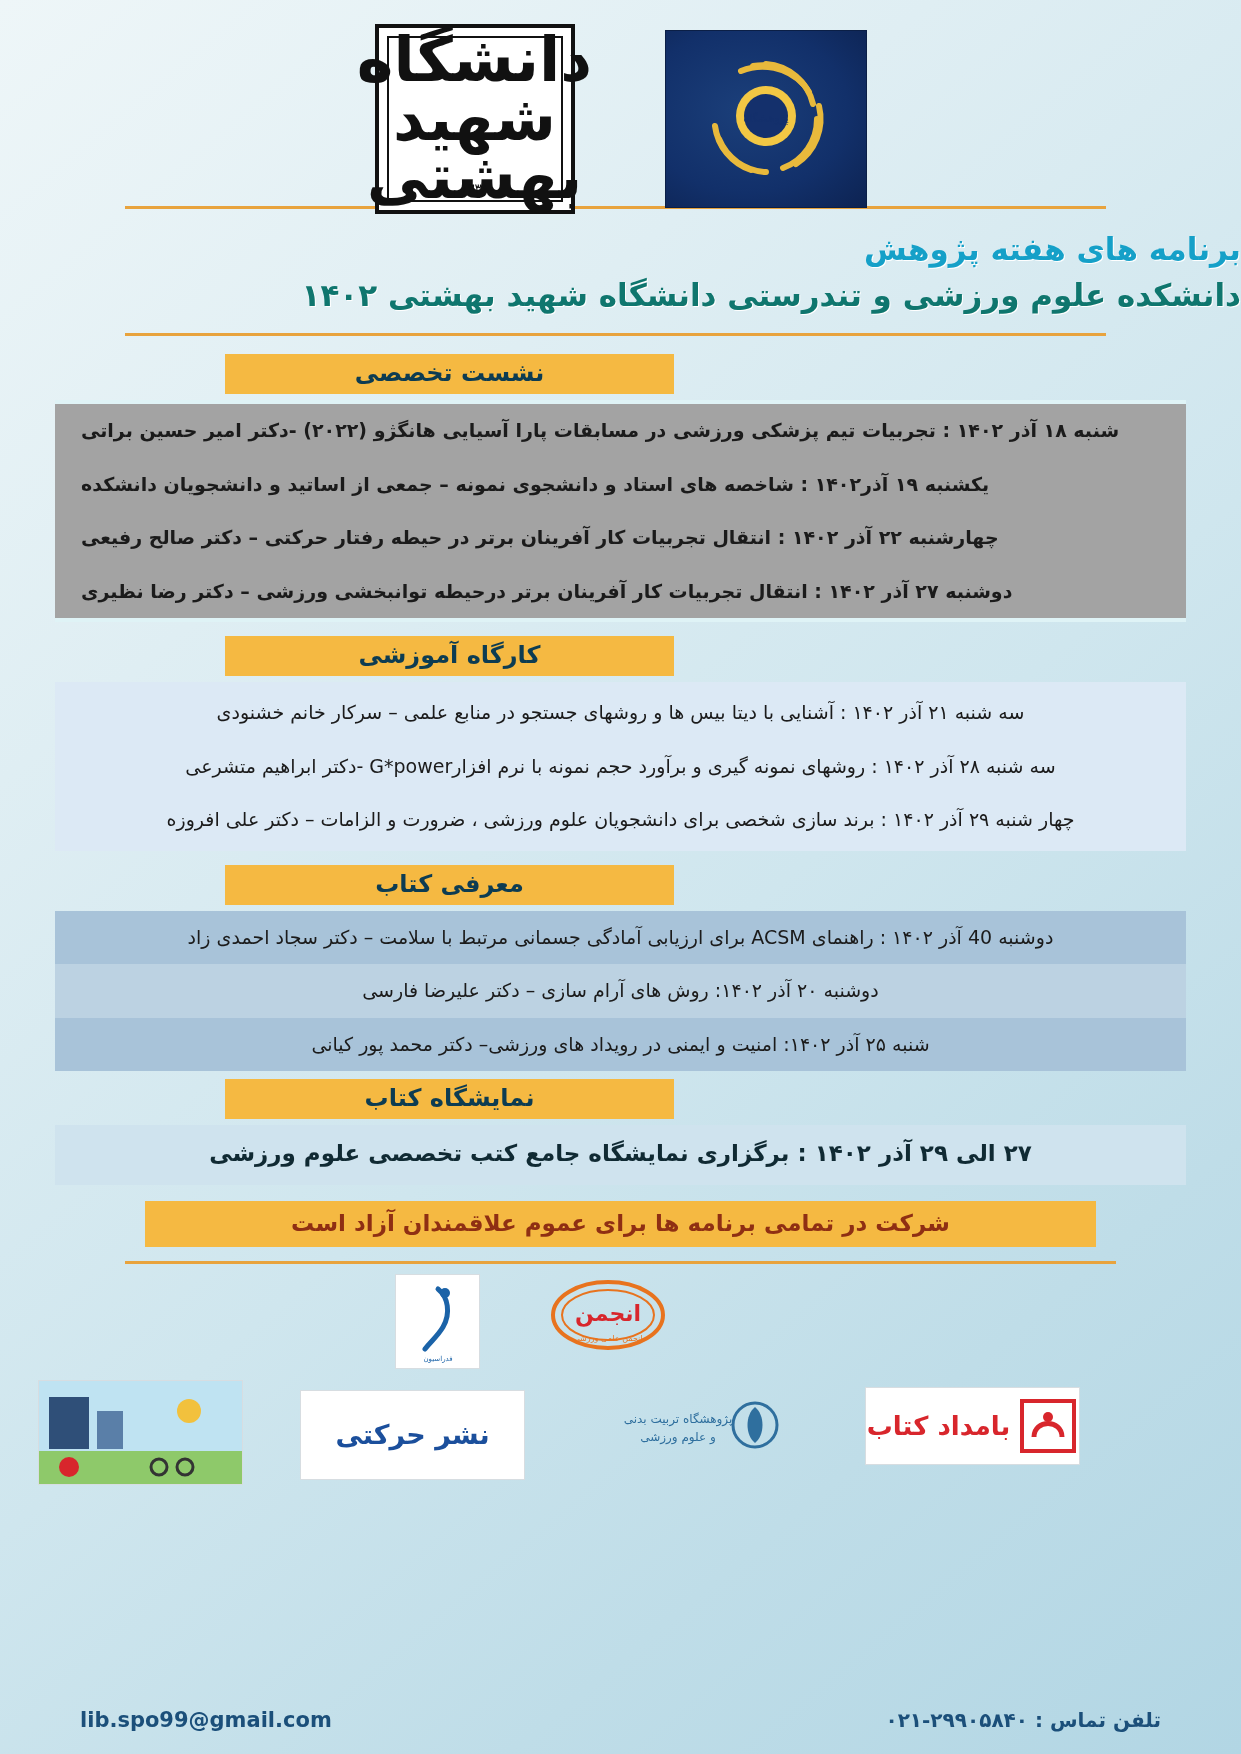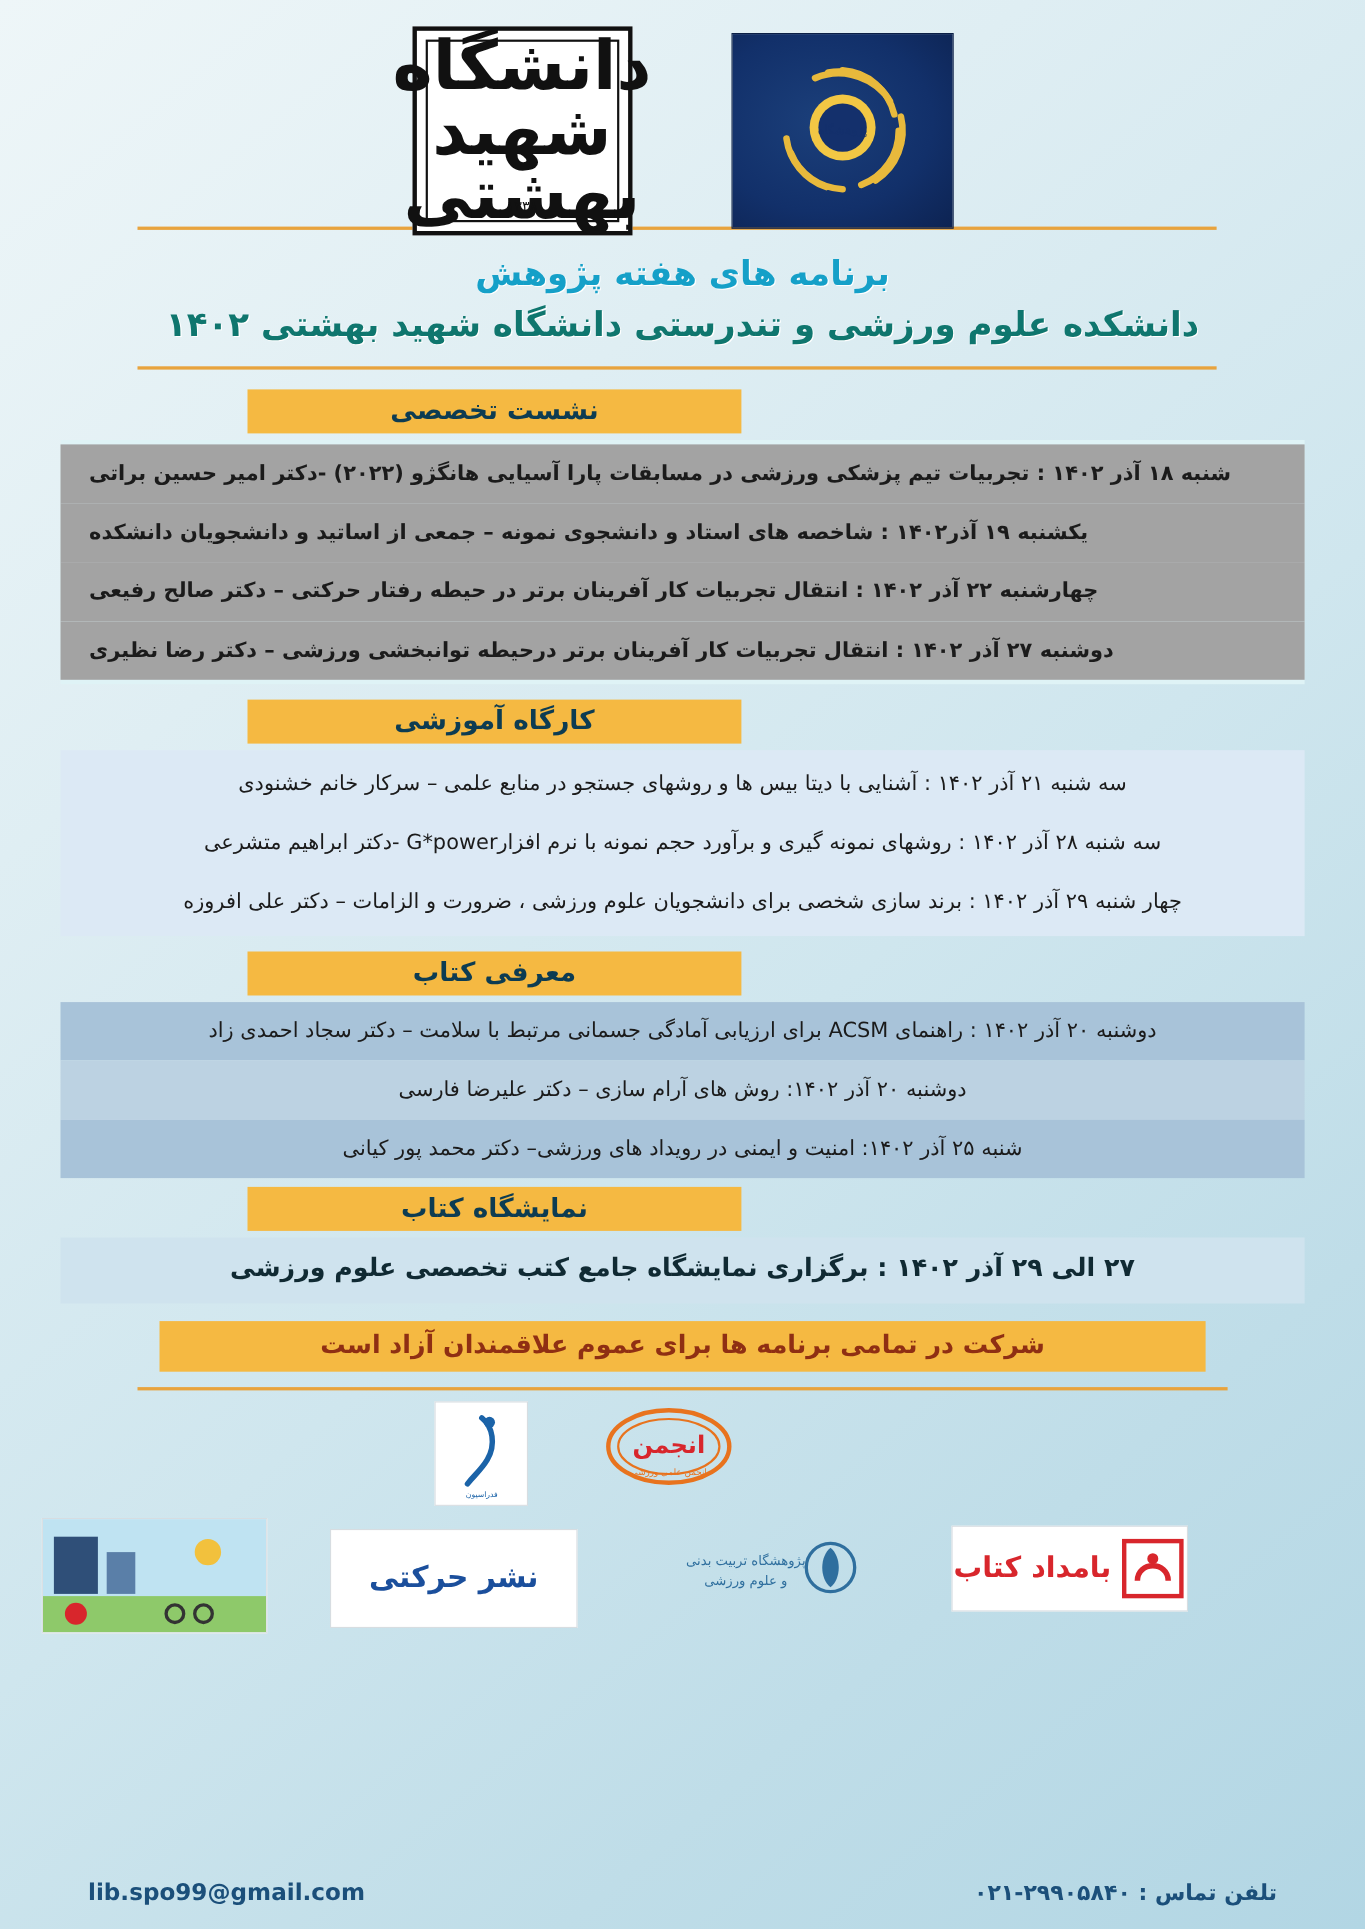--- a/index.html
+++ b/index.html
@@ -75,21 +75,20 @@
     color: #111;
   }
 
   
   .rule {
     height: 3px;
     background: #e8a33d;
     margin: 6px 135px 0 125px;
   }
   .title-block {
-    text-align: center;
     padding: 22px 0 14px;
   }
   .title-line1 {
     color: #15a0c8;
     font-size: 31px;
     font-weight: bold;
     margin-bottom: 10px;
     text-shadow: 1px 1px 0 #ffffff;
   }
   .title-line2 {
@@ -279,21 +278,21 @@
       <div class="rows">
         <div class="row">سه شنبه ۲۱ آذر ۱۴۰۲ : آشنایی با دیتا بیس ها و روشهای جستجو در منابع علمی – سرکار خانم خشنودی</div>
         <div class="row">سه شنبه ۲۸ آذر ۱۴۰۲ : روشهای نمونه گیری و برآورد حجم نمونه با نرم افزارG*power -دکتر ابراهیم متشرعی</div>
         <div class="row">چهار شنبه ۲۹ آذر ۱۴۰۲ :  برند سازی شخصی برای دانشجویان علوم ورزشی ، ضرورت و الزامات – دکتر علی افروزه</div>
       </div>
     </div>
 
     <div class="sec-book" style="margin-top:14px;">
       <div class="sec-head">معرفی  کتاب</div>
       <div class="rows">
-        <div class="row a">دوشنبه ۲۰ آذر ۱۴۰۲ : راهنمای ACSM  برای ارزیابی آمادگی جسمانی مرتبط با سلامت – دکتر سجاد احمدی زاد</div>
+        <div class="row a">دوشنبه 40 آذر ۱۴۰۲ : راهنمای ACSM  برای ارزیابی آمادگی جسمانی مرتبط با سلامت – دکتر سجاد احمدی زاد</div>
         <div class="row b">دوشنبه ۲۰ آذر ۱۴۰۲: روش های آرام سازی – دکتر علیرضا فارسی</div>
         <div class="row c">شنبه ۲۵ آذر ۱۴۰۲: امنیت و ایمنی در رویداد های ورزشی– دکتر محمد پور کیانی</div>
       </div>
     </div>
 
     <div class="sec-fair" style="margin-top:8px;">
       <div class="sec-head">نمایشگاه کتاب</div>
       <div class="rows">
         <div class="row">۲۷ الی ۲۹ آذر ۱۴۰۲ : برگزاری نمایشگاه جامع کتب تخصصی علوم ورزشی</div>
       </div>

